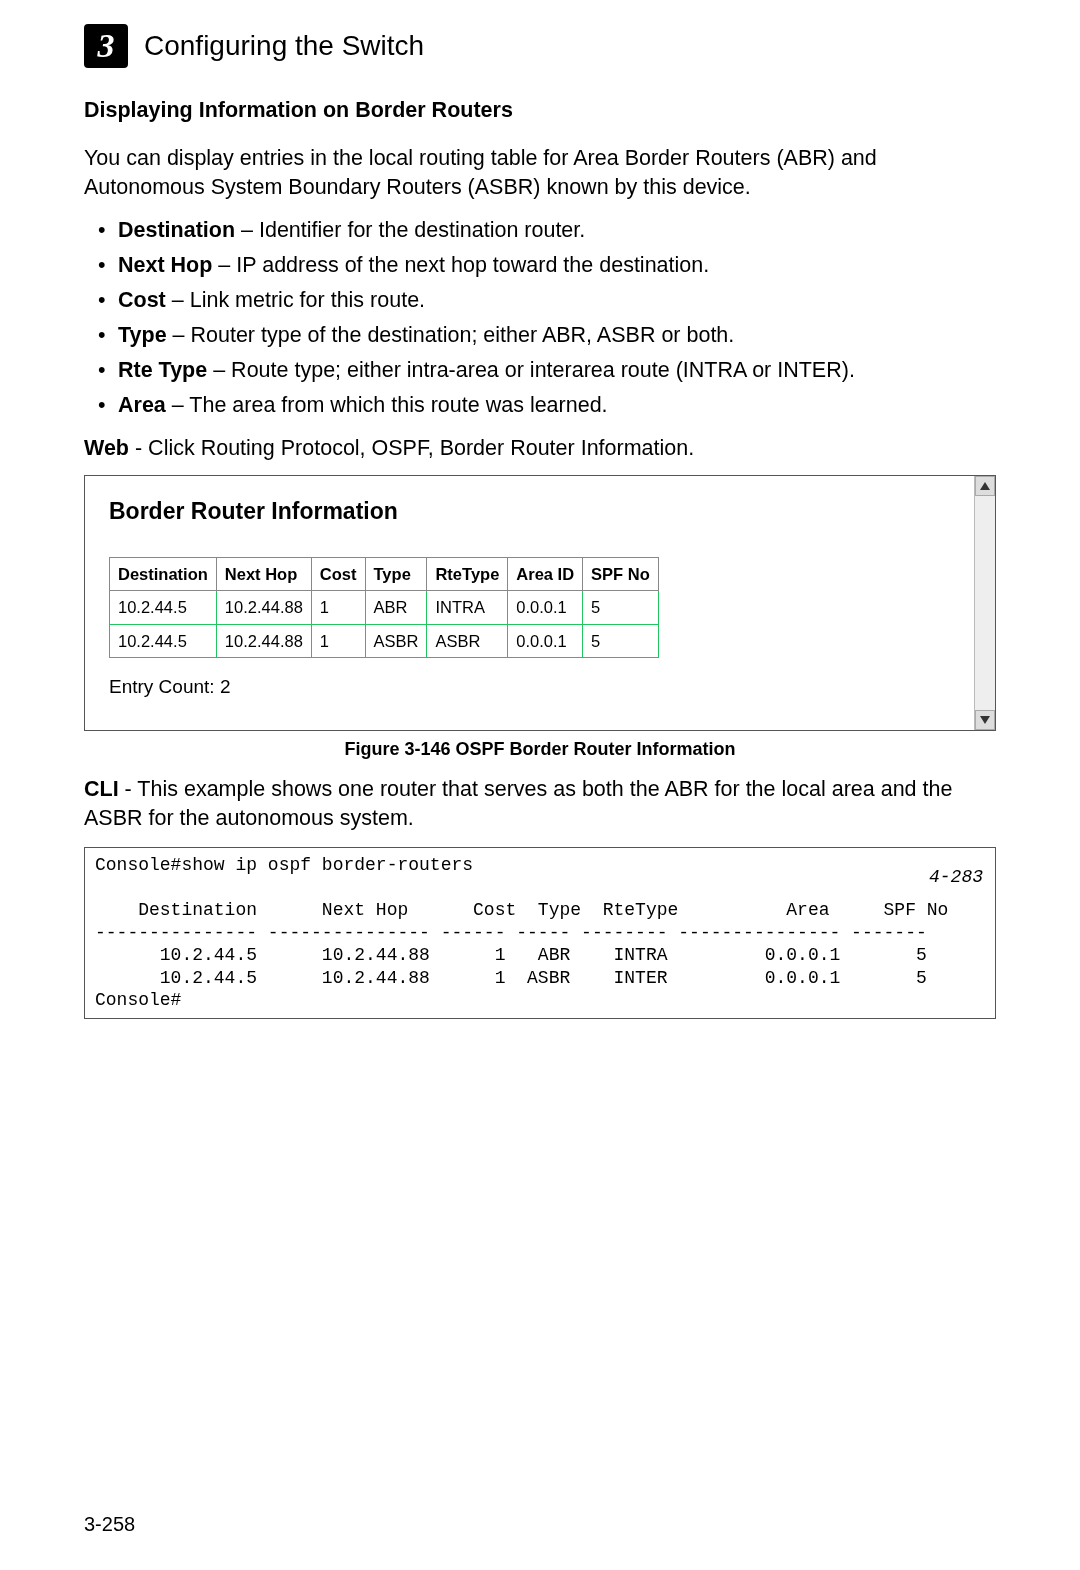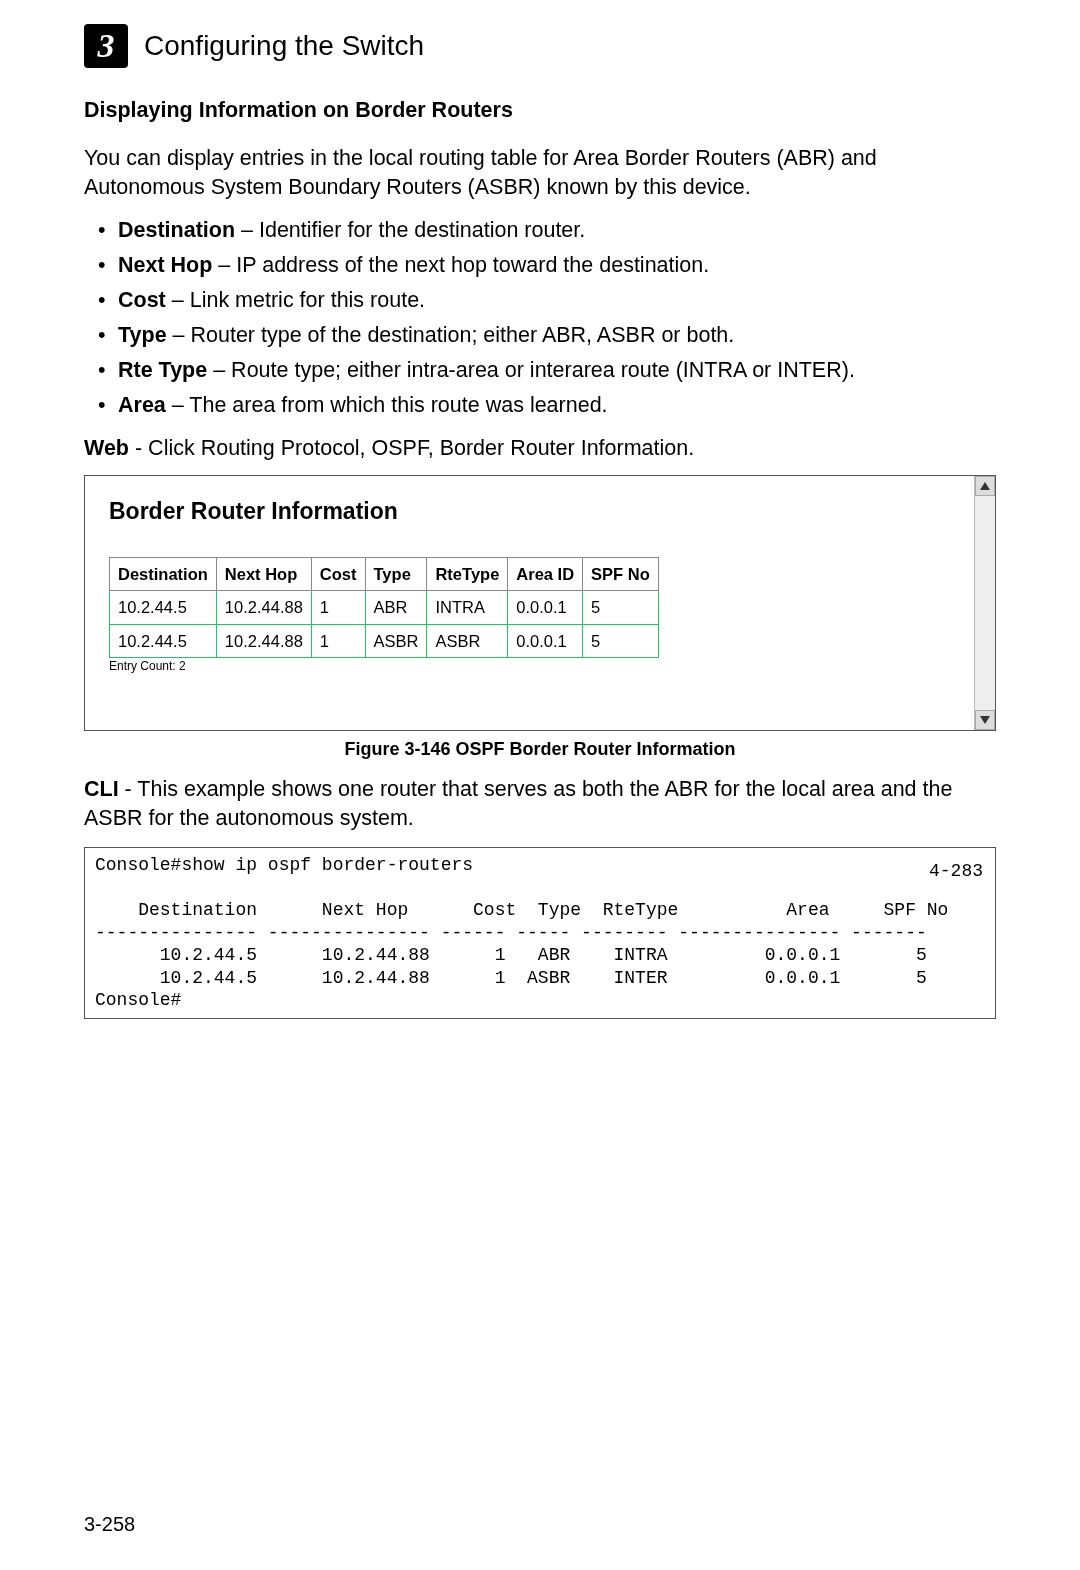--- a/index.html
+++ b/index.html
@@ -117,21 +117,22 @@
     text-align: left;
     background: #fff;
     white-space: nowrap;
   }
   .border-info-table td {
     border: 1px solid #22c55e;
     padding: 5px 8px;
     white-space: nowrap;
   }
   .entry-count {
-    font-size: 12px;
+    font-size: 19px;
+    margin-top: 16px;
   }
 
   
   .scrollbar {
     position: absolute;
     top: 0;
     right: 0;
     bottom: 0;
     width: 20px;
     background: #eee;
@@ -182,21 +183,22 @@
     font-family: "Courier New", Courier, monospace;
     font-size: 18px;
     line-height: 1.25;
     white-space: pre;
     overflow: hidden;
     position: relative;
   }
   .cli-ref {
     position: absolute;
     right: 12px;
-    top: 12px;
+    top: 18px;
+    font-style: italic;
   }
 
   
   .page-number {
     position: absolute;
     left: 84px;
     bottom: 34px;
     font-size: 20px;
   }
 </style>

